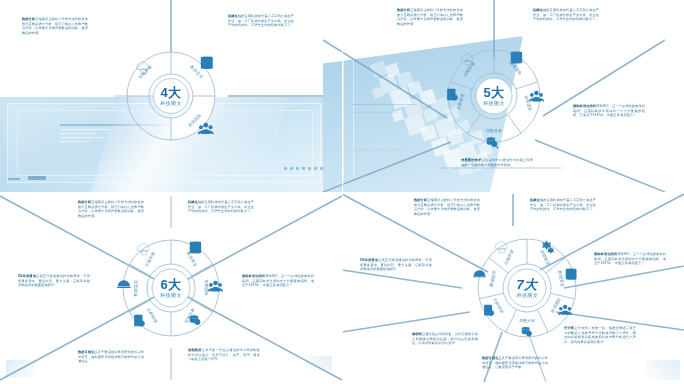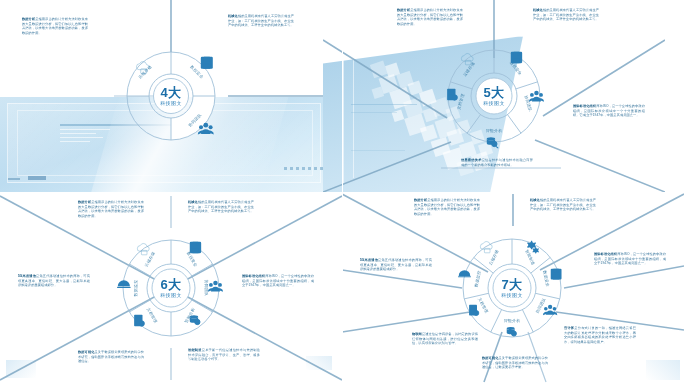--- a/index.html
+++ b/index.html
@@ -392,21 +392,21 @@
       <line class="ray" x1="0" y1="2" x2="146" y2="80"></line>
       <line class="ray" x1="342" y1="2" x2="198" y2="78"></line>
       <line class="ray" x1="0" y1="78" x2="120" y2="96"></line>
       <line class="ray" x1="342" y1="74" x2="222" y2="96"></line>
       <line class="ray" x1="0" y1="140" x2="128" y2="120"></line>
       <line class="ray" x1="342" y1="138" x2="214" y2="120"></line>
       <line class="ray" x1="142" y1="190" x2="160" y2="140"></line>
       <line class="ray2" x1="204" y1="190" x2="186" y2="140"></line>
     </svg>
 
-    <div class="diagram" style="left:170px; top:96px;">
+    <div class="diagram" style="left:185px; top:96px;font-style:italic;">
       <svg width="134" height="134" viewBox="-67 -67 134 134">
         <circle class="ring-outer" cx="0" cy="0" r="49"></circle>
         <circle class="ring-inner" cx="0" cy="0" r="24"></circle>
         <g>
           <line class="spoke" x1="0" y1="-24" x2="0" y2="-49"></line>
           <line class="spoke" x1="18.8" y1="-14.9" x2="38.3" y2="-30.6"></line>
           <line class="spoke" x1="23.4" y1="5.3" x2="47.8" y2="10.9"></line>
           <line class="spoke" x1="10.4" y1="21.6" x2="21.3" y2="44.2"></line>
           <line class="spoke" x1="-10.4" y1="21.6" x2="-21.3" y2="44.2"></line>
           <line class="spoke" x1="-23.4" y1="5.3" x2="-47.8" y2="10.9"></line>

